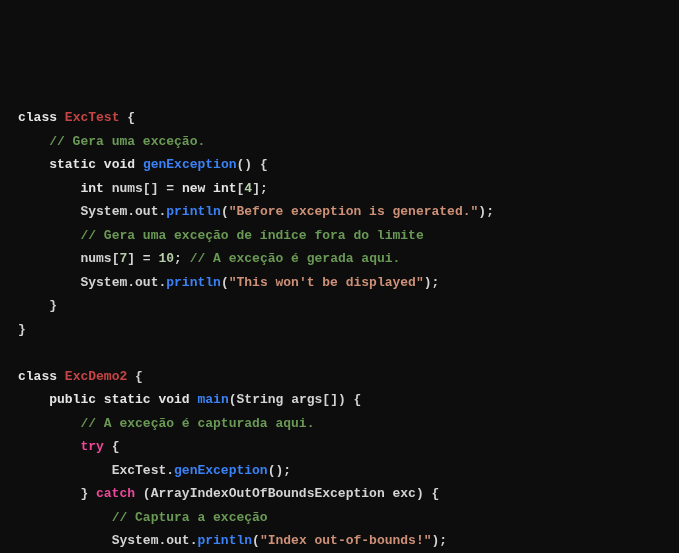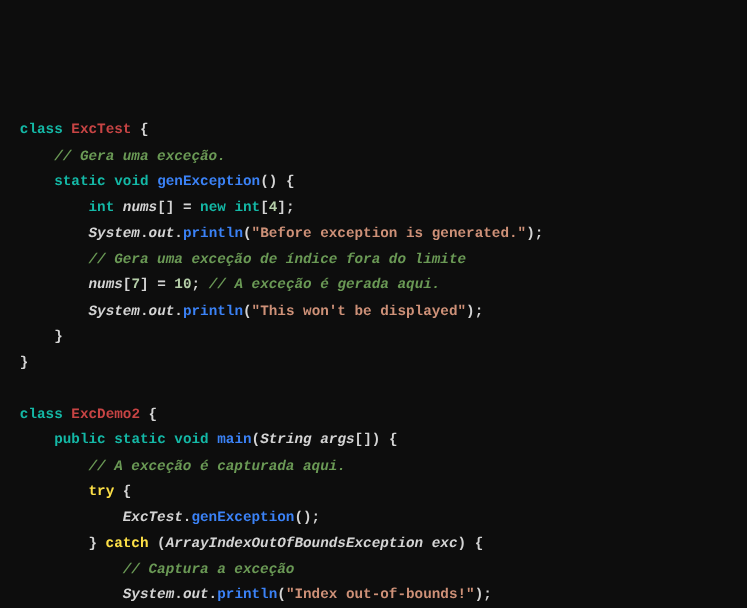--- a/index.html
+++ b/index.html
@@ -6,29 +6,29 @@
   body {
     background: #0d0d0d;
     font-family: Consolas, 'Courier New', monospace;
     font-size: 13px;
     line-height: 23.5px;
     color: #d4d4d4;
     padding: 12px 18px;
     white-space: pre;
     font-weight: bold;
   }
-  .kw { color: #14b8a6; }
+  .kw { color: #e5e5e5; }
   .cls { color: #c74444; }
   .mth { color: #3b82f6; }
-  .cmt { color: #6a9955; font-style: italic; }
+  .cmt { color: #6a9955; }
   .str { color: #ce9178; }
   .num { color: #b5cea8; }
-  .key { color: #fde047; }
+  .key { color: #ec4899; }
   .pun { color: #d4d4d4; }
-  .id  { color: #d4d4d4; font-style: italic; }
+  .id  { color: #d4d4d4; }
 </style>
 </head>
 <body>
 
 
 
 <div id="code-root"><div><span class="kw">class</span><span class="pun"> </span><span class="cls">ExcTest</span><span class="pun"> {</span></div><div><span class="pun">    </span><span class="cmt">// Gera uma exceção.</span></div><div><span class="pun">    </span><span class="kw">static</span><span class="pun"> </span><span class="kw">void</span><span class="pun"> </span><span class="mth">genException</span><span class="pun">() {</span></div><div><span class="pun">        </span><span class="kw">int</span><span class="pun"> </span><span class="id">nums</span><span class="pun">[] = </span><span class="kw">new</span><span class="pun"> </span><span class="kw">int</span><span class="pun">[</span><span class="num">4</span><span class="pun">];</span></div><div><span class="pun">        </span><span class="id">System</span><span class="pun">.</span><span class="id">out</span><span class="pun">.</span><span class="mth">println</span><span class="pun">(</span><span class="str">"Before exception is generated."</span><span class="pun">);</span></div><div><span class="pun">        </span><span class="cmt">// Gera uma exceção de índice fora do limite</span></div><div><span class="pun">        </span><span class="id">nums</span><span class="pun">[</span><span class="num">7</span><span class="pun">] = </span><span class="num">10</span><span class="pun">; </span><span class="cmt">// A exceção é gerada aqui.</span></div><div><span class="pun">        </span><span class="id">System</span><span class="pun">.</span><span class="id">out</span><span class="pun">.</span><span class="mth">println</span><span class="pun">(</span><span class="str">"This won't be displayed"</span><span class="pun">);</span></div><div><span class="pun">    }</span></div><div><span class="pun">}</span></div><div>&nbsp;</div><div><span class="kw">class</span><span class="pun"> </span><span class="cls">ExcDemo2</span><span class="pun"> {</span></div><div><span class="pun">    </span><span class="kw">public</span><span class="pun"> </span><span class="kw">static</span><span class="pun"> </span><span class="kw">void</span><span class="pun"> </span><span class="mth">main</span><span class="pun">(</span><span class="id">String args</span><span class="pun">[]) {</span></div><div><span class="pun">        </span><span class="cmt">// A exceção é capturada aqui.</span></div><div><span class="pun">        </span><span class="key">try</span><span class="pun"> {</span></div><div><span class="pun">            </span><span class="id">ExcTest</span><span class="pun">.</span><span class="mth">genException</span><span class="pun">();</span></div><div><span class="pun">        } </span><span class="key">catch</span><span class="pun"> (</span><span class="id">ArrayIndexOutOfBoundsException exc</span><span class="pun">) {</span></div><div><span class="pun">            </span><span class="cmt">// Captura a exceção</span></div><div><span class="pun">            </span><span class="id">System</span><span class="pun">.</span><span class="id">out</span><span class="pun">.</span><span class="mth">println</span><span class="pun">(</span><span class="str">"Index out-of-bounds!"</span><span class="pun">);</span></div><div></div></div>
 
 
 

